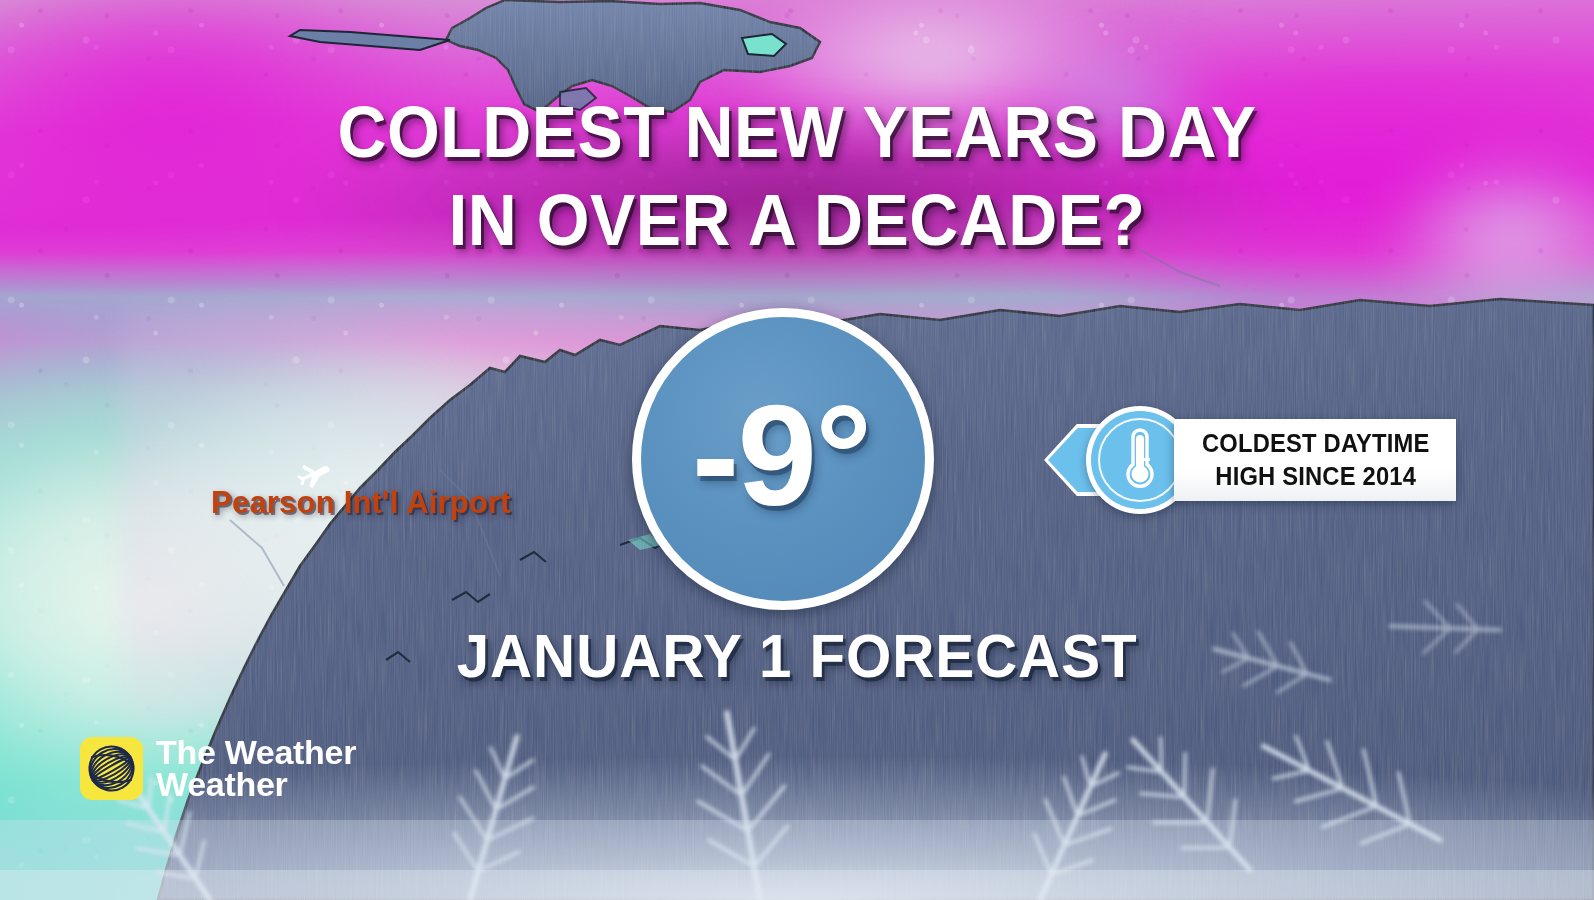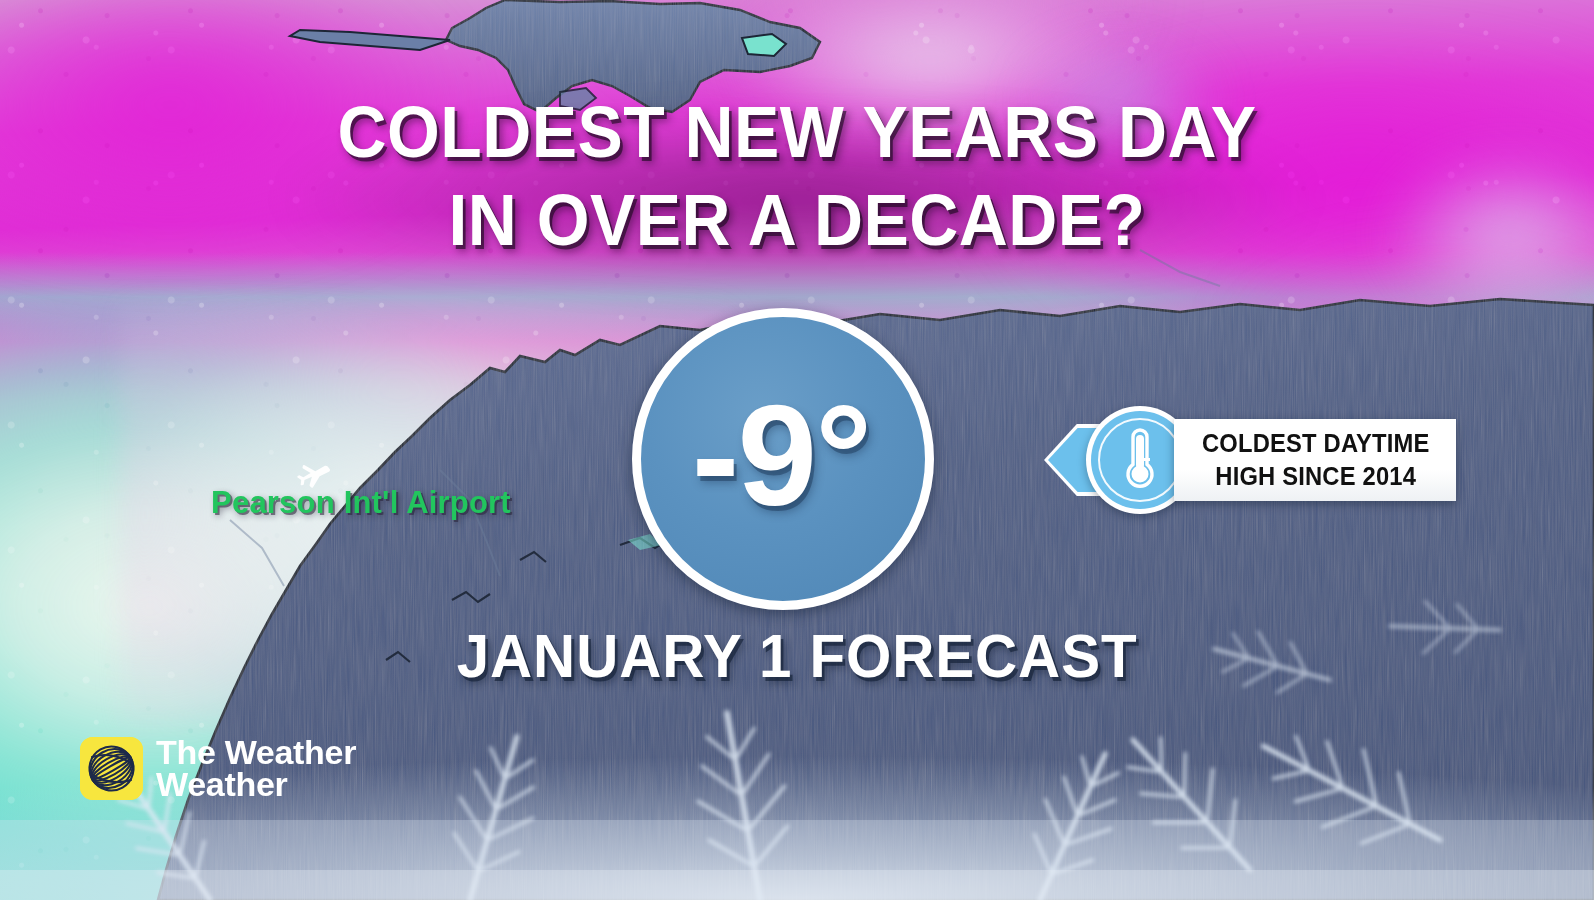--- a/index.html
+++ b/index.html
@@ -128,21 +128,21 @@
   .subtitle span{
     color:#fff; font-weight:bold; font-size:62px; letter-spacing:1px;
     transform:scaleX(.94); display:inline-block;
     text-shadow:3px 4px 0 rgba(18,30,52,.62), 4px 6px 9px rgba(12,22,42,.45);
   }
 
   
   .airport{ position:absolute; left:196px; top:455px; width:330px; z-index:5; text-align:center; }
   .airport .plane{ display:block; margin:0 auto 0 92px; width:44px; height:34px; }
   .airport .name{
-    display:block; color:#22c55e; font-weight:bold; font-size:31px; letter-spacing:.2px;
+    display:block; color:#c2410c; font-weight:bold; font-size:31px; letter-spacing:.2px;
     text-shadow:2px 2px 0 rgba(40,35,55,.55), 3px 3px 6px rgba(30,25,45,.45);
     margin-top:-4px;
   }
 
   
   .badge{ position:absolute; left:1048px; top:406px; z-index:8; height:108px; }
   .badge-arrow{
     position:absolute; left:0; top:22px; width:74px; height:64px;
     background:#6cc0ec;
     clip-path:polygon(0% 50%, 40% 0%, 100% 0%, 100% 100%, 40% 100%);

